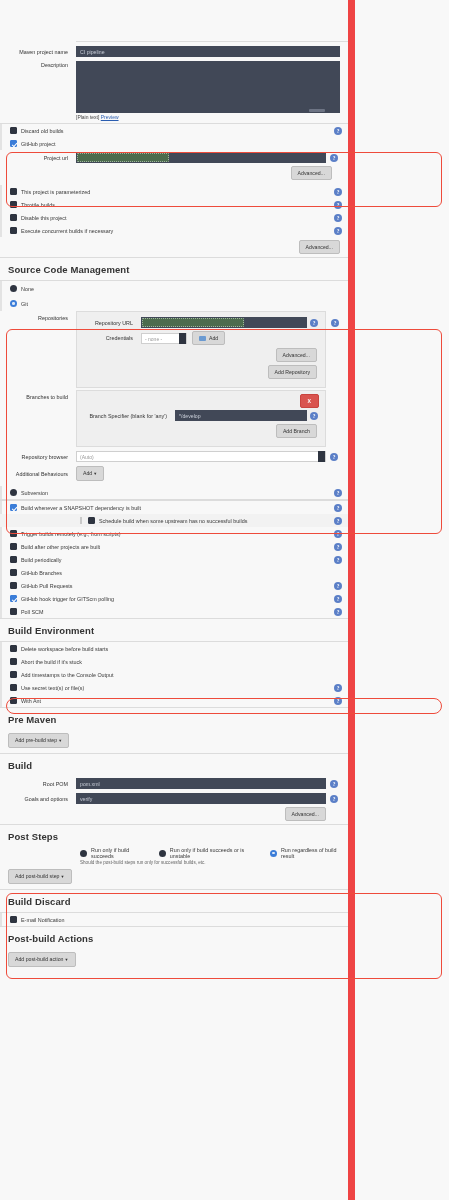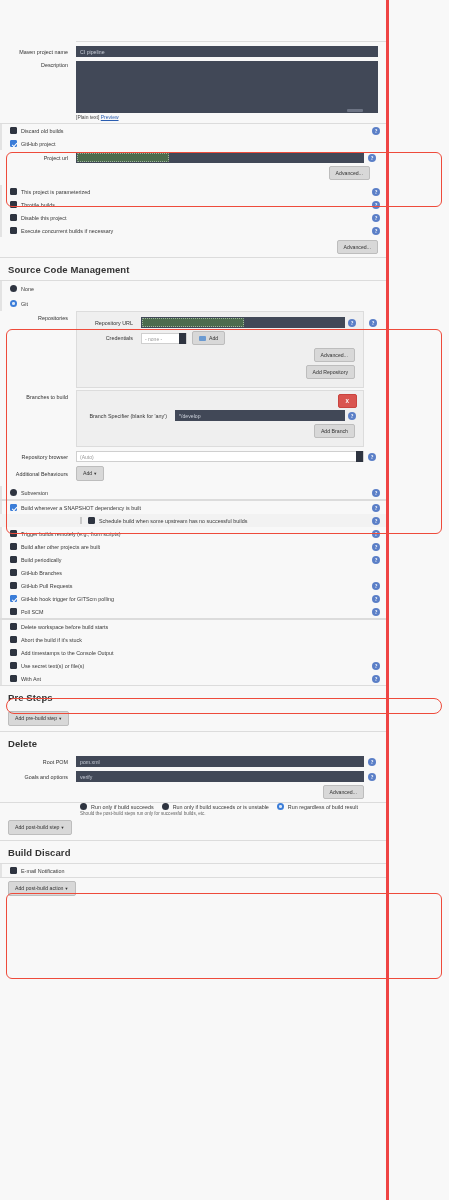--- a/index.html
+++ b/index.html
@@ -7,21 +7,21 @@
   body {
     width: 449px;
     height: 1200px;
     background: #f8f8f8;
     font-family: "Liberation Sans", sans-serif;
     font-size: 6px;
     color: #333;
     overflow: hidden;
     position: relative;
   }
-  .page { width: 389px; height: 1200px; position: relative; border-right: 3px solid #ef4444; background:#f8f8f8;}
+  .page { width: 355px; height: 1200px; position: relative; border-right: 7px solid #ef4444; background:#f8f8f8;}
 
   
   .row { display: flex; align-items: center; position: relative; }
   .lbl {
     width: 76px; text-align: right; padding-right: 8px;
     font-size: 5.4px; color: #333; flex: 0 0 76px;
   }
   .field { flex: 1 1 auto; position: relative; }
 
   input.txt, .txtbox {
@@ -357,20 +357,21 @@
       </div>
       <div class="optrow">
         <div class="cb"></div>
         <span class="opt-txt">Poll SCM</span>
         <span class="help">?</span>
       </div>
     </div>
 
   <div class="hr-full"></div>
 
+  <h2 class="sec">Build Environment</h2>
   <div class="hr-full"></div>
   <div id="environment-list">
       <div class="optrow">
         <div class="cb"></div>
         <span class="opt-txt">Delete workspace before build starts</span>
       </div>
       <div class="optrow">
         <div class="cb"></div>
         <span class="opt-txt">Abort the build if it's stuck</span>
       </div>
@@ -385,28 +386,28 @@
       </div>
       <div class="optrow">
         <div class="cb"></div>
         <span class="opt-txt">With Ant</span>
         <span class="help">?</span>
       </div>
     </div>
 
   <div class="hr-full"></div>
 
-  <h2 class="sec">Pre Steps</h2>
+  <h2 class="sec">Pre Maven</h2>
   <div style="padding:3px 0 5px 8px;">
     <span class="btn caret">Add pre-build step</span>
   </div>
 
   <div class="hr-full"></div>
 
-  <h2 class="sec">Delete</h2>
+  <h2 class="sec">Build</h2>
 
   <div style="padding:2px 8px 0 0;">
     <div class="row" style="margin-bottom:4px;">
       <div class="lbl">Root POM</div>
       <div class="field" style="padding-right:14px;">
         <div class="txtbox">pom.xml</div>
         <span class="help" style="right:2px;">?</span>
       </div>
     </div>
     <div class="row">
@@ -416,20 +417,21 @@
         <span class="help" style="right:2px;">?</span>
       </div>
     </div>
     <div class="btn-row" style="padding-right:14px;">
       <span class="btn">Advanced...</span>
     </div>
   </div>
 
   <div class="hr-full"></div>
 
+  <h2 class="sec">Post Steps</h2>
   <div class="radio-group" id="post-steps-options">
       <span class="radio-item">
         <span class="rb"></span>
         <span class="opt-txt">Run only if build succeeds</span>
       </span>
       <span class="radio-item">
         <span class="rb"></span>
         <span class="opt-txt">Run only if build succeeds or is unstable</span>
       </span>
       <span class="radio-item">
@@ -446,20 +448,21 @@
 
   <h2 class="sec">Build Discard</h2>
   <div class="hr-full"></div>
   <div class="optrow">
     <div class="cb"></div>
     <span class="opt-txt">E-mail Notification</span>
   </div>
 
   <div class="hr-full"></div>
 
+  <h2 class="sec">Post-build Actions</h2>
   <div style="padding:3px 0 5px 8px;">
     <span class="btn caret">Add post-build action</span>
   </div>
 
   <div class="hl" style="left:6px; top:152px; width:436px; height:55px;"></div>
   <div class="hl" style="left:6px; top:329px; width:436px; height:205px;"></div>
   <div class="hl pill" style="left:6px; top:698px; width:436px; height:16px;"></div>
   <div class="hl" style="left:6px; top:893px; width:436px; height:86px;"></div>
 
 </div>

